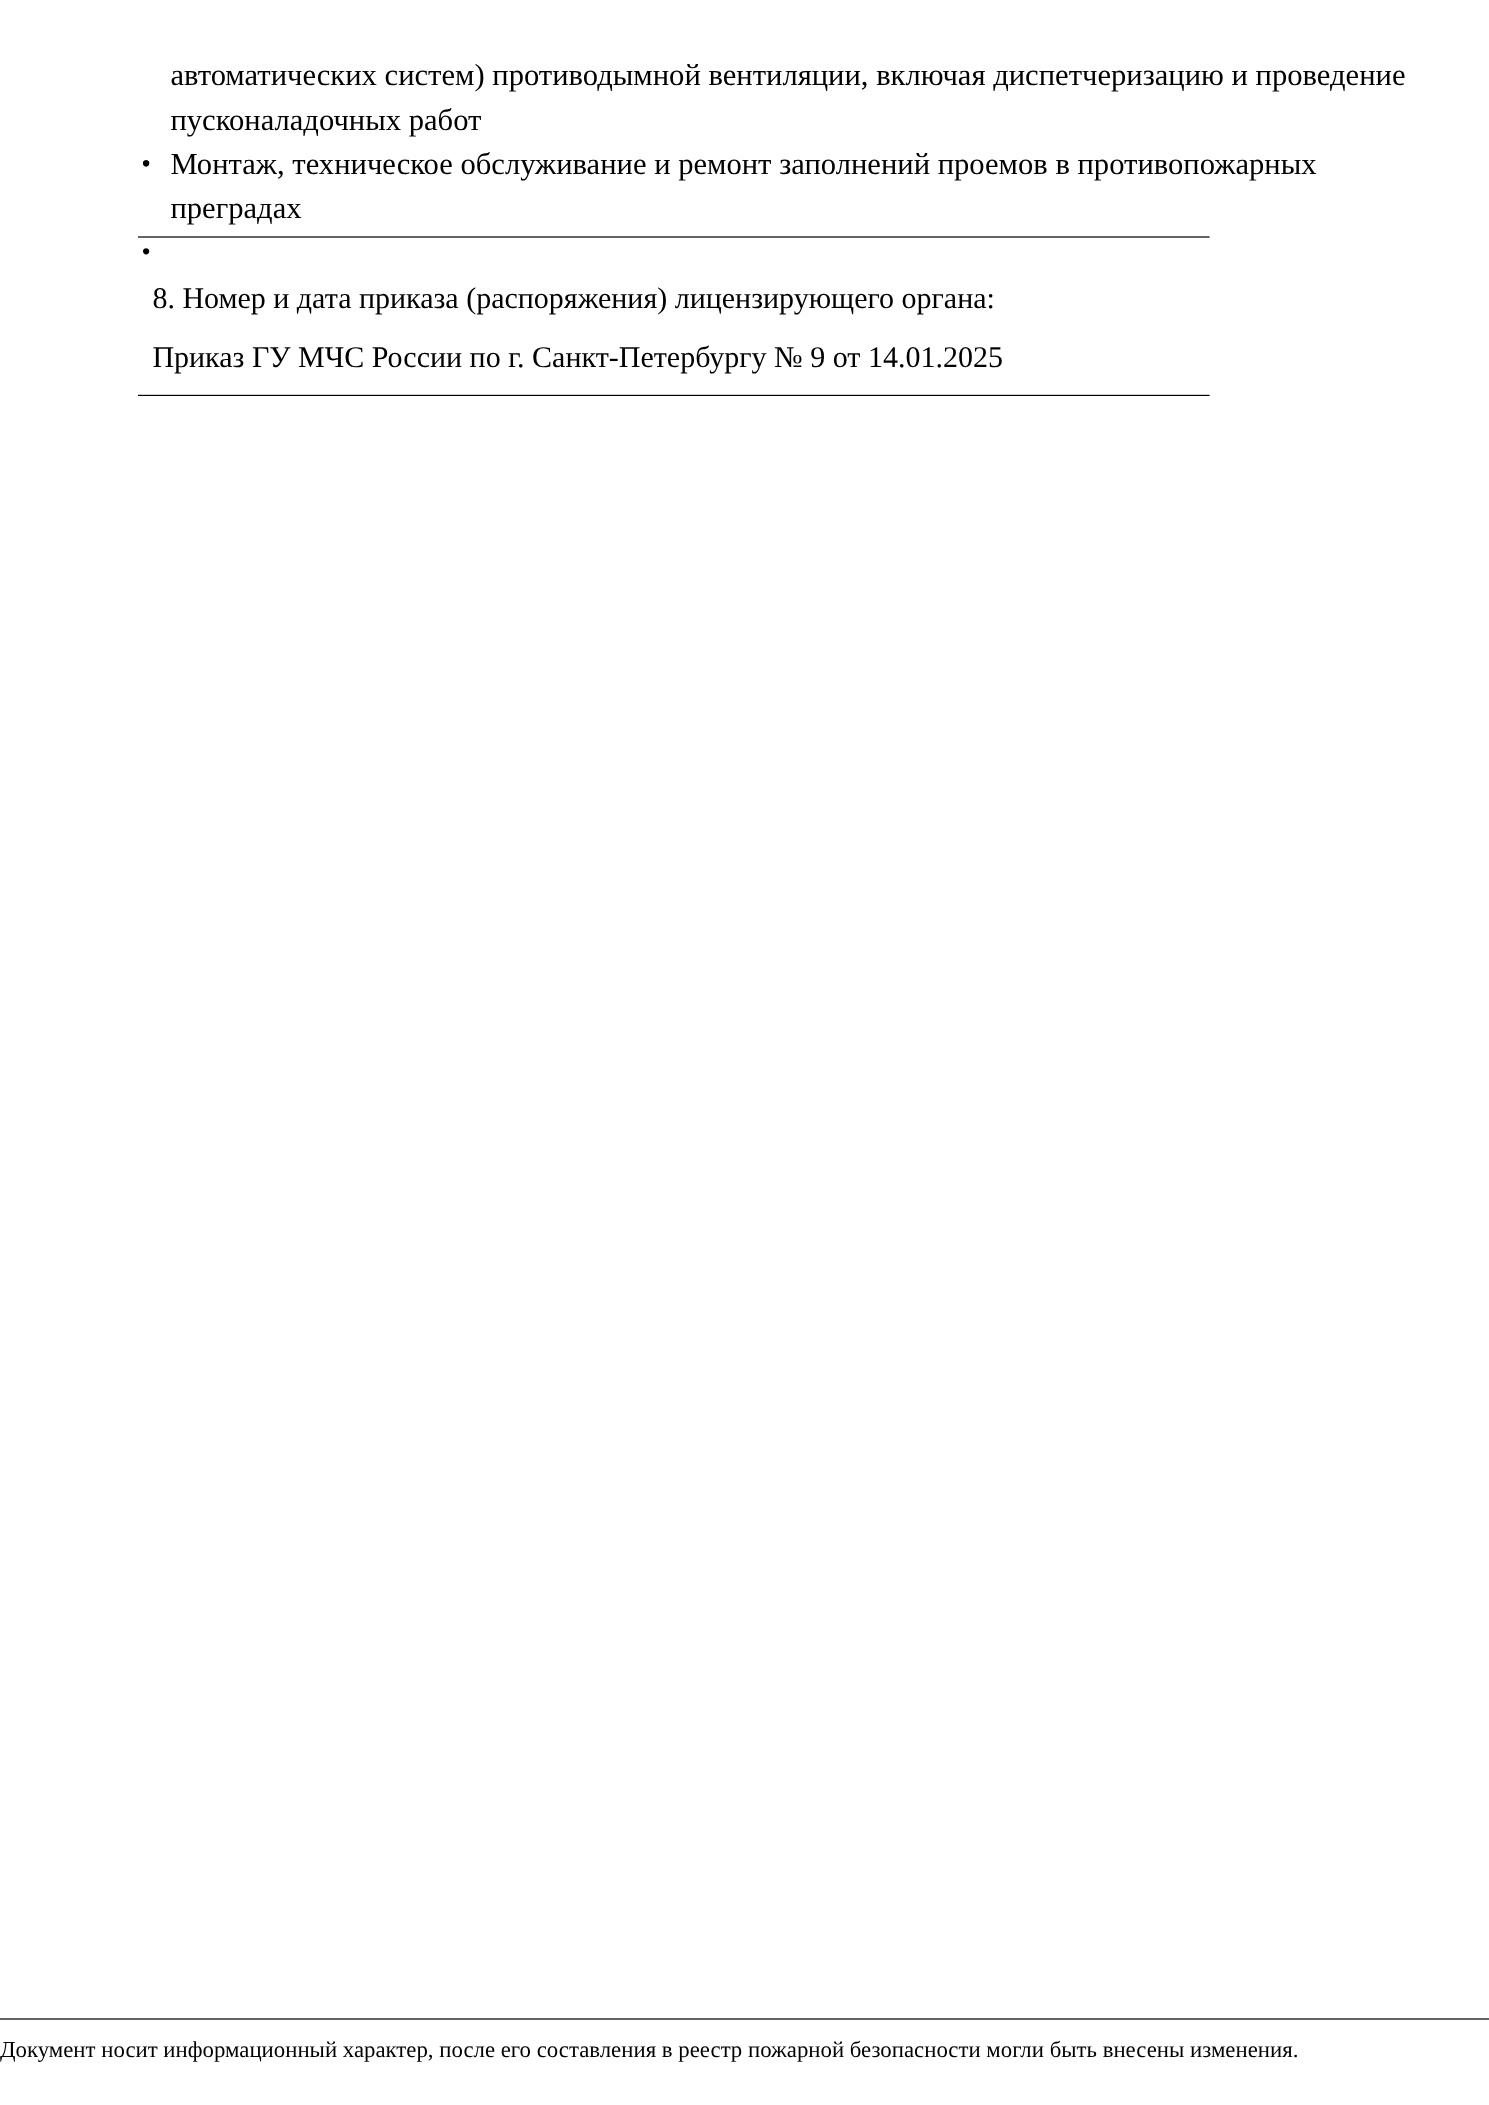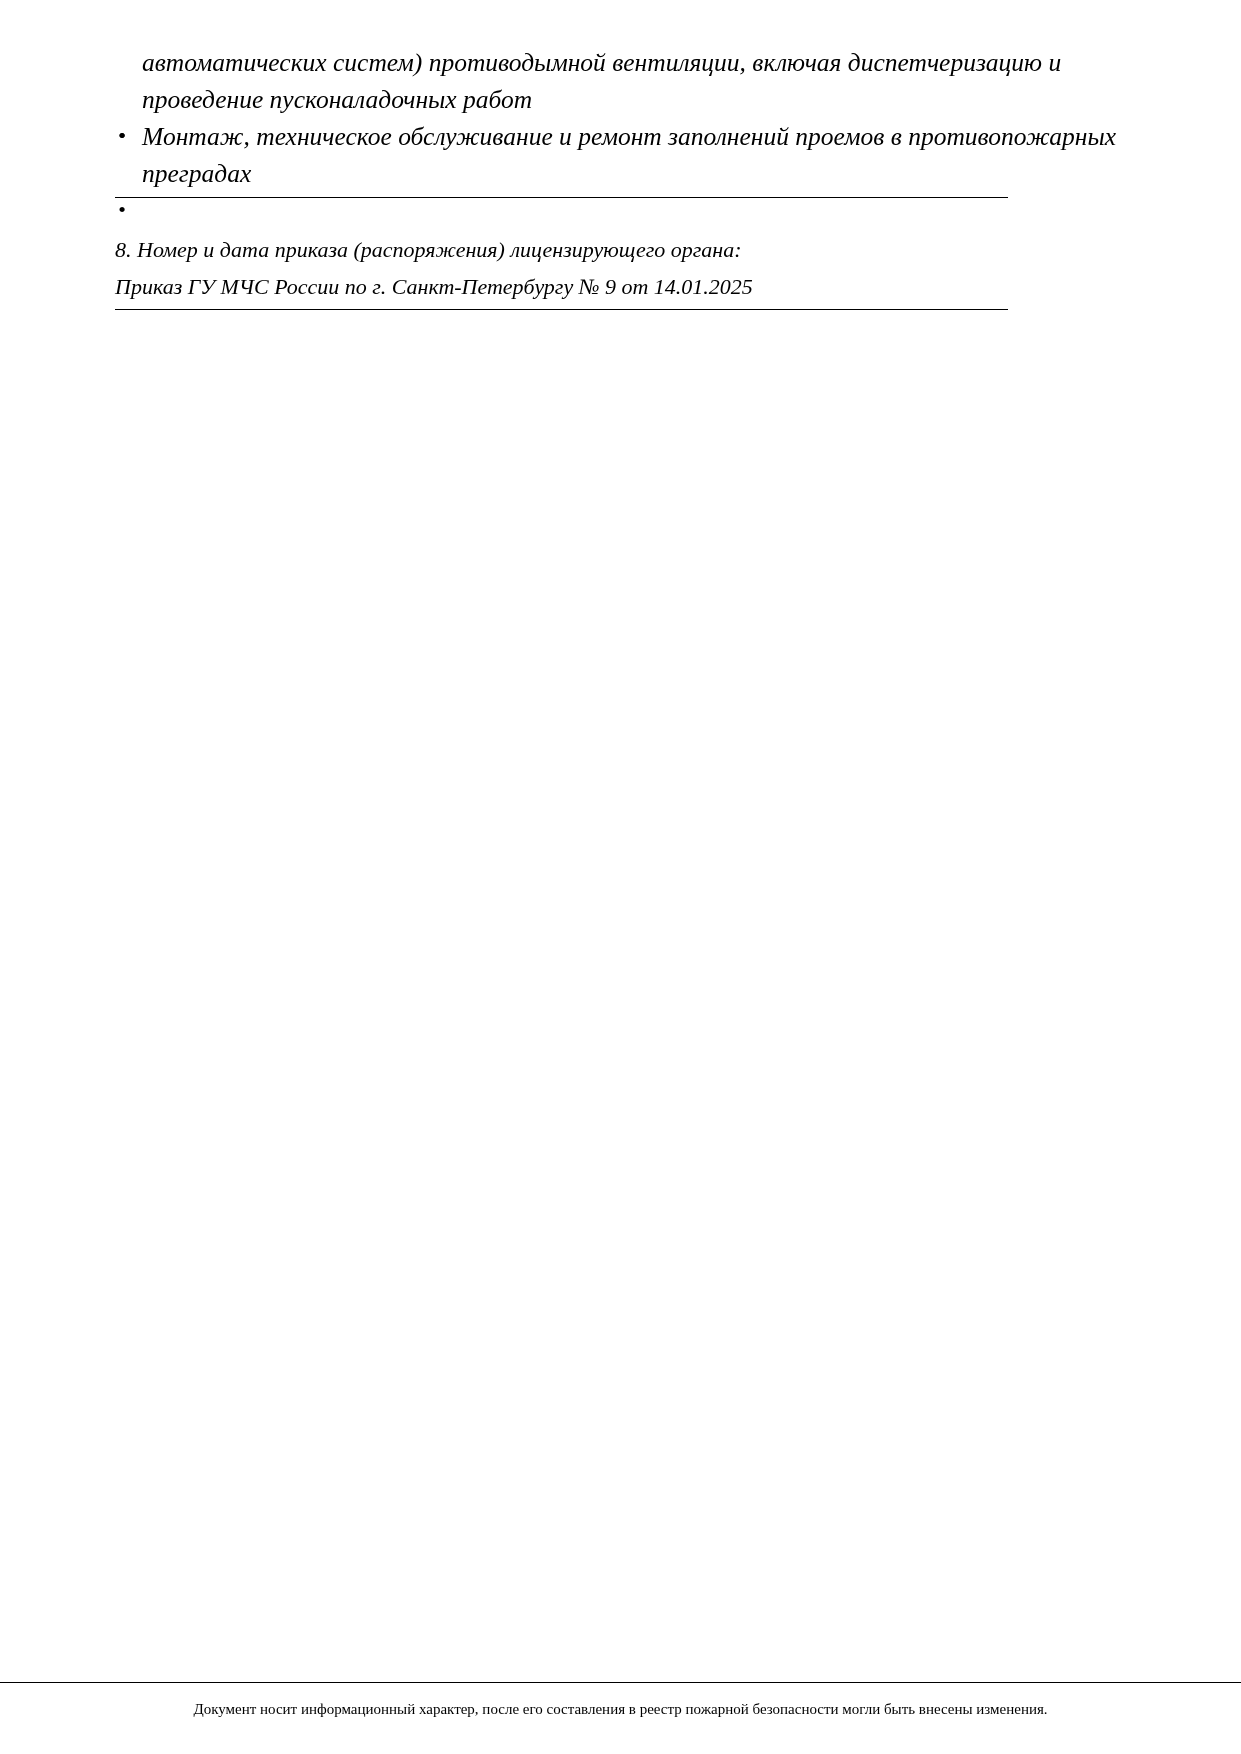--- a/index.html
+++ b/index.html
@@ -15,21 +15,20 @@
     color: #000000;
     overflow: hidden;
   }
 
   .page {
     position: relative;
     width: 1241px;
     height: 1754px;
     box-sizing: border-box;
     padding: 44px 65px 0 115px;
-    font-style: italic;
   }
 
   .continued-para {
     font-size: 25.5px;
     line-height: 37px;
     margin: 0;
     padding: 0 0 0 27px;
     text-align: left;
   }
 
@@ -61,23 +60,23 @@
     border-top: 1.4px solid #000;
     margin: 5px 0 0 0;
     width: 893px;
   }
 
   .section-block {
     margin-top: 33px;
   }
 
   .section-line {
-    font-size: 22px;
+    font-size: 25px;
     line-height: 37px;
-    margin: 0;
+    margin: 12px;
   }
 
   .rule-2 {
     border: 0;
     border-top: 1.4px solid #000;
     margin: 4px 0 0 0;
     width: 893px;
   }
 
   .footer {
@@ -89,23 +88,22 @@
   }
 
   .footer-rule {
     border: 0;
     border-top: 1.2px solid #000;
     margin: 0;
     width: 100%;
   }
 
   .footer-text {
-    font-size: 15px;
+    font-size: 19px;
     line-height: 26px;
-    text-align: center;
     padding-top: 13px;
     white-space: nowrap;
   }
 </style>
 </head>
 <body>
 
 <div class="page">
 
   <p class="continued-para">автоматических систем) противодымной вентиляции, включая диспетчеризацию и проведение пусконаладочных работ</p>

